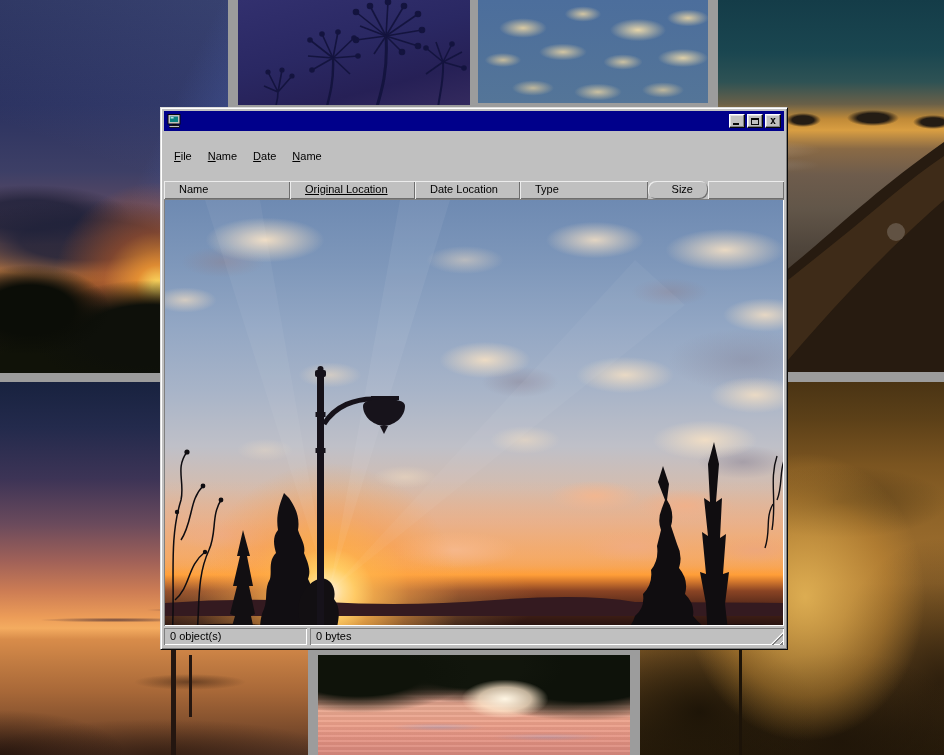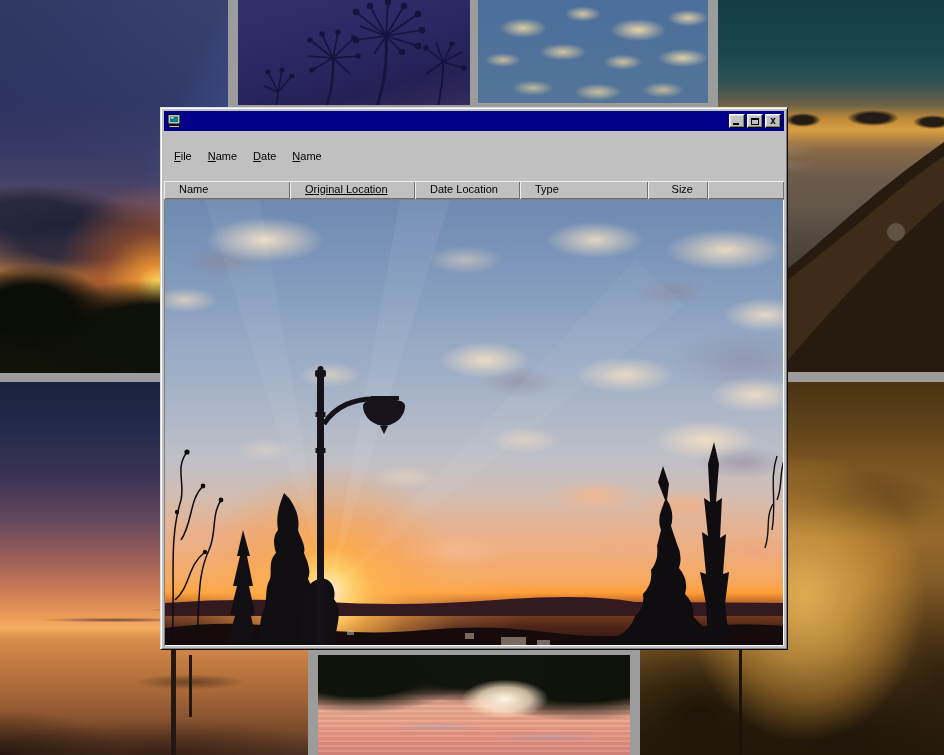--- a/index.html
+++ b/index.html
@@ -100,21 +100,21 @@
   .glyph-max{width:8px;height:7px;border:1px solid #0a0a0a;border-top-width:2px;box-sizing:border-box;}
   .glyph-close{font-size:10px;font-weight:bold;color:#0a0a0a;line-height:1;font-family:"DejaVu Sans Mono",monospace;}
   .menubar{height:20px;display:flex;align-items:center;padding:15px 2px;flex:0 0 auto;}
   .menu-item{font-size:11px;color:#000;padding:2px 8px;}
   .menu-item::first-letter{text-decoration:underline;}
   .headerrow{height:18px;display:flex;flex:0 0 auto;}
   .hcell{box-sizing:border-box;height:18px;background:#c0c0c0;font-size:11px;color:#000;
     padding:2px 15px;white-space:nowrap;overflow:hidden;
     box-shadow:inset 1px 1px 0 #ececec, inset -1px -1px 0 #6e6e6e;}
   .hc0{width:126px;} .hc1{width:125px;text-decoration:underline;} .hc2{width:105px;} .hc3{width:128px;}
-  .hc4{width:60px;text-align:right;} .hc5{flex:1 1 auto;}
+  .hc4{width:60px;text-align:right;border-radius:8px;} .hc5{flex:1 1 auto;}
   .client{flex:1 1 auto;position:relative;overflow:hidden;
     box-shadow:inset 1px 0 0 #808080, inset 0 1px 0 #808080, inset -1px -1px 0 #ffffff;
     padding:1px;}
   .photo{position:absolute;left:1px;top:1px;right:1px;bottom:1px;overflow:hidden;
     background:linear-gradient(180deg,#6e8ab2 0%,#7e97ba 15%,#93a7c4 30%,#a8b4c8 45%,#bfc0c8 58%,#d4bcae 68%,#e8b08a 76%,#f2a868 82%,#f8a452 86%,#ff9e38 88.2%,#d97c2e 89.6%,#8a4424 92%,#4c2418 96%,#2a1410 100%);}
   .clouds{position:absolute;inset:0;background:
       radial-gradient(85px 32px at 100px 40px, rgba(245,224,196,.95), rgba(245,224,196,0) 70%),
       radial-gradient(60px 22px at 58px 62px, rgba(140,133,150,.55), rgba(140,133,150,0) 70%),
       radial-gradient(45px 18px at 20px 100px, rgba(242,221,194,.7), rgba(242,221,194,0) 70%),
       radial-gradient(55px 20px at 300px 60px, rgba(242,221,194,.5), rgba(242,221,194,0) 70%),
@@ -343,14 +343,19 @@
         <path d="M544,457 L541,404 L535,372 L541,374 L537,332 L543,336 L539,298 L545,302 L543,264 L549,242 L554,264 L551,302 L557,298 L555,338 L561,334 L558,374 L564,372 L560,404 L566,457 Z" fill="#100d10"></path>
         <g stroke="#100d10" fill="none" stroke-width="1.4">
           <path d="M607,330 C612,300 604,280 612,256"></path>
           <path d="M612,300 C618,286 614,270 620,258"></path>
           <path d="M600,348 C606,330 600,318 608,304"></path>
         </g>
       </svg>
     </div>
   </div>
 
+  <div class="statusbar">
+    <div class="spanel sp0">0 object(s)</div>
+    <div class="spanel sp1">0 bytes</div>
+    <div class="grip"></div>
+  </div>
 
 </div>
 
 </body></html>

